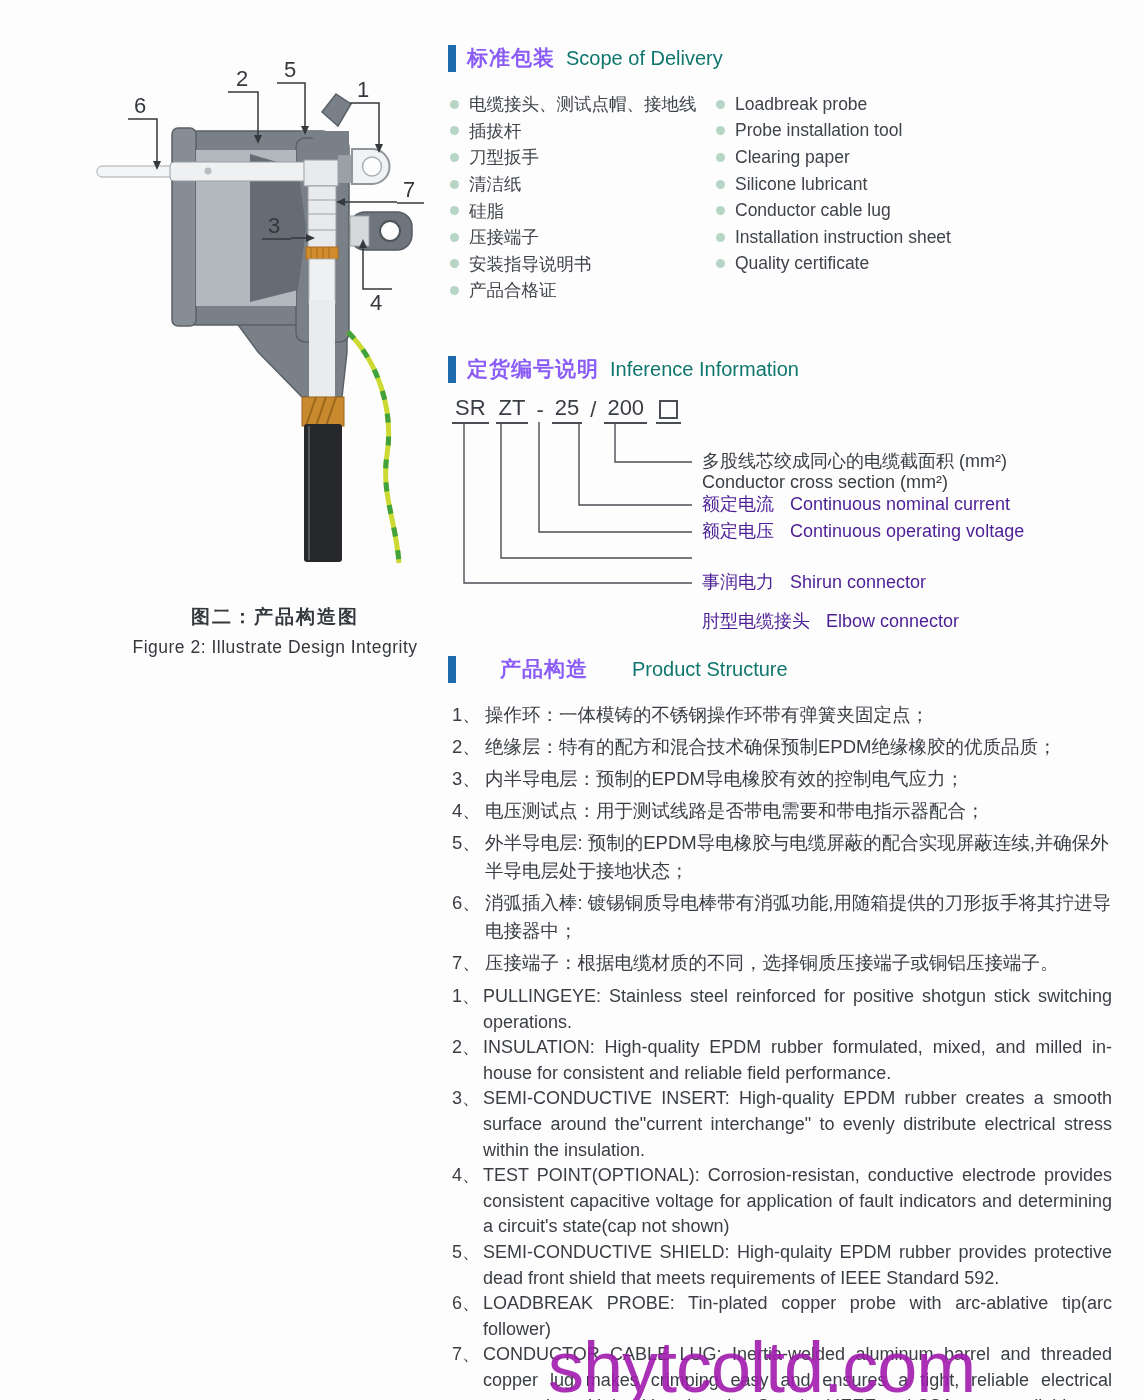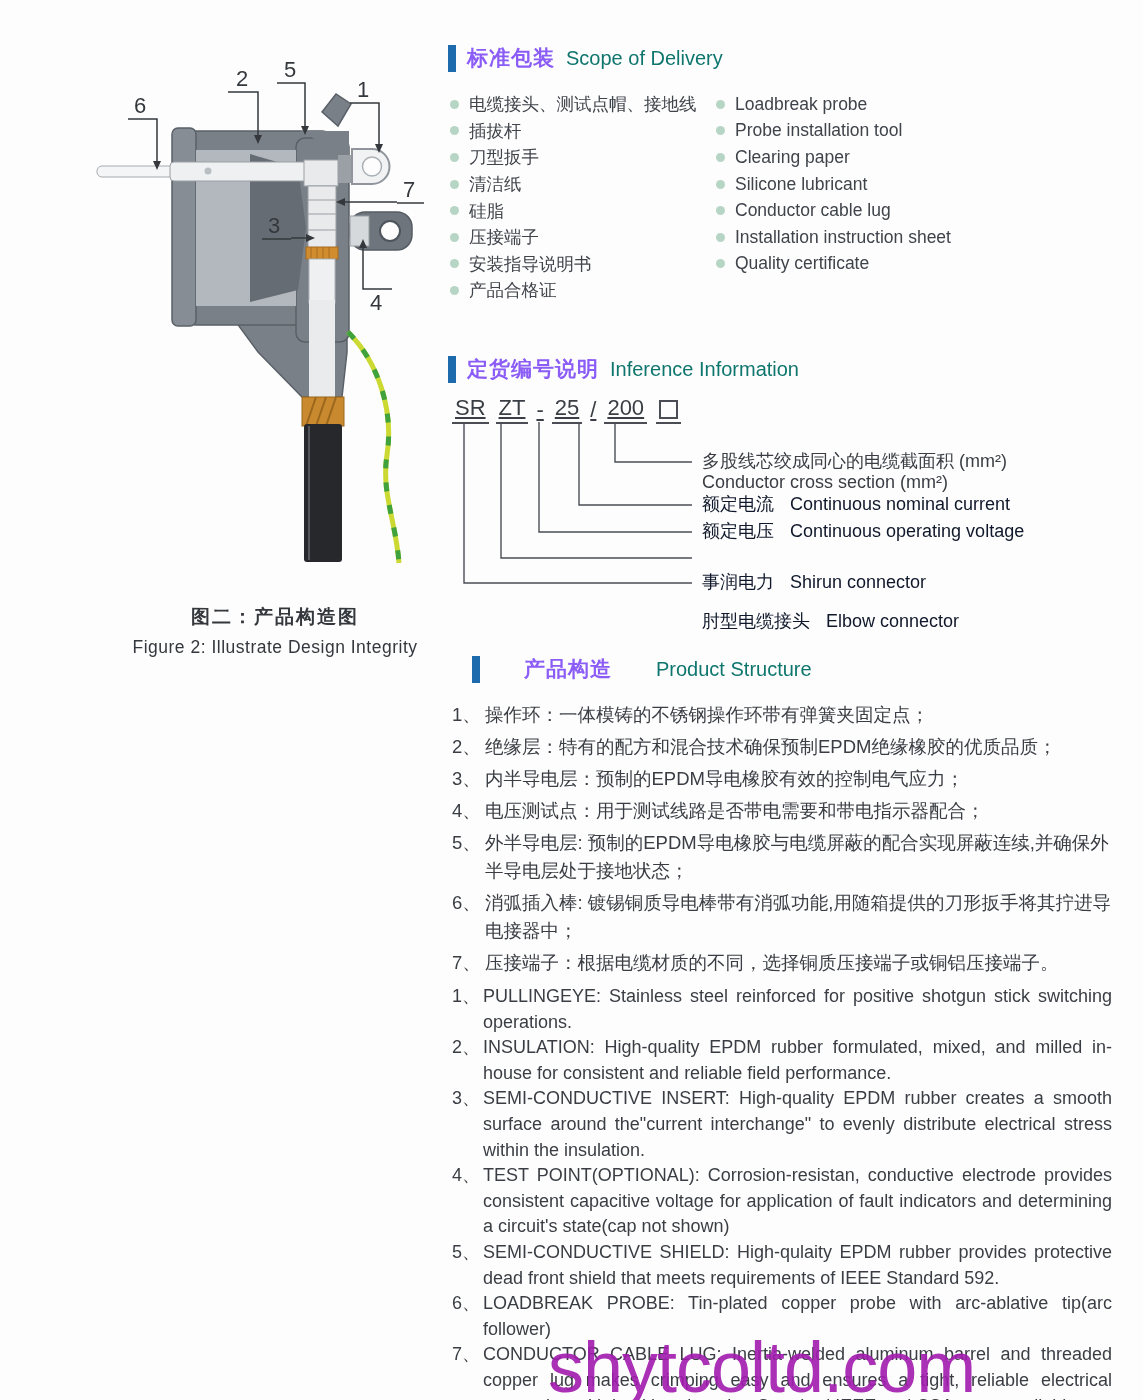--- a/index.html
+++ b/index.html
@@ -15,27 +15,27 @@
   .sec-title-cn{font-size:21px;font-weight:bold;color:#8b5cf6;letter-spacing:1px;}
   .sec-title-en{font-size:20px;color:#0f766e;}
   
   .scope-col{position:absolute;top:91px;}
   .scope-col.cn{left:450px;width:262px;}
   .scope-col.en{left:716px;width:424px;}
   .scope-row{height:26.6px;display:flex;align-items:center;font-size:17.5px;color:#3f434a;}
   .bullet{width:9px;height:9px;border-radius:50%;background:#b7d5c5;margin-right:10px;flex:0 0 9px;}
   
   .code-row{position:absolute;left:452px;top:395px;display:flex;align-items:flex-end;
-            font-size:22px;color:#3a3e44;font-weight:500;text-decoration:underline;}
+            font-size:22px;color:#3a3e44;font-weight:500;}
   .code-seg{border-bottom:2px solid #4a4e54;padding:0 3px 1px 3px;margin-right:7px;}
   .code-sep{padding:0 1px 1px 1px;margin-right:7px;}
   .code-box-wrap{border-bottom:2px solid #4a4e54;padding:0 3px 3px 3px;margin-left:2px;}
   .code-box{display:block;width:15px;height:15px;border:2px solid #4a4e54;}
   .inf-lines{position:absolute;left:448px;top:421px;}
-  .inf-label{position:absolute;left:702px;font-size:18px;color:#0f172a;white-space:nowrap;text-align:right;}
+  .inf-label{position:absolute;left:702px;font-size:18px;color:#4c1d95;white-space:nowrap;text-align:right;}
   .inf-label .cn{margin-right:16px;}
   .inf-label0{position:absolute;left:702px;top:451px;font-size:18px;line-height:21px;color:#3a3e44;}
   
   .figure-wrap{position:absolute;left:60px;top:60px;width:390px;height:545px;}
   .fig-caption{position:absolute;left:60px;top:604px;width:430px;text-align:center;}
   .fig-caption .cn{font-size:19px;font-weight:bold;color:#34383d;letter-spacing:2px;}
   .fig-caption .en{font-size:17.5px;color:#34383d;letter-spacing:0.5px;margin-top:7px;}
   
   .struct-cn{position:absolute;left:452px;top:701px;width:664px;}
   .struct-cn .item{display:flex;margin-bottom:4px;font-size:18.5px;line-height:28px;color:#3a3e44;}
@@ -262,21 +262,21 @@
   <div class="inf-label" style="top:519px;">
     <span class="cn">额定电压</span><span>Continuous operating voltage</span>
   </div>
   <div class="inf-label" style="top:569px;margin-top:40px;">
     <span class="cn">肘型电缆接头</span><span>Elbow connector</span>
   </div>
   <div class="inf-label" style="top:570px;">
     <span class="cn">事润电力</span><span>Shirun connector</span>
   </div>
 
-  <div class="sec-header" style="left:472px;top:655px;gap:44px;">
+  <div class="sec-header" style="left:448px;top:655px;gap:44px;">
     <div class="sec-bar"></div>
     <span class="sec-title-cn">产品构造</span>
     <span class="sec-title-en">Product Structure</span>
   </div>
 
   <div class="struct-cn">
     <div class="item">
         <span class="num">1、</span>
         <span class="txt">操作环：一体模铸的不锈钢操作环带有弹簧夹固定点；</span>
       </div>

